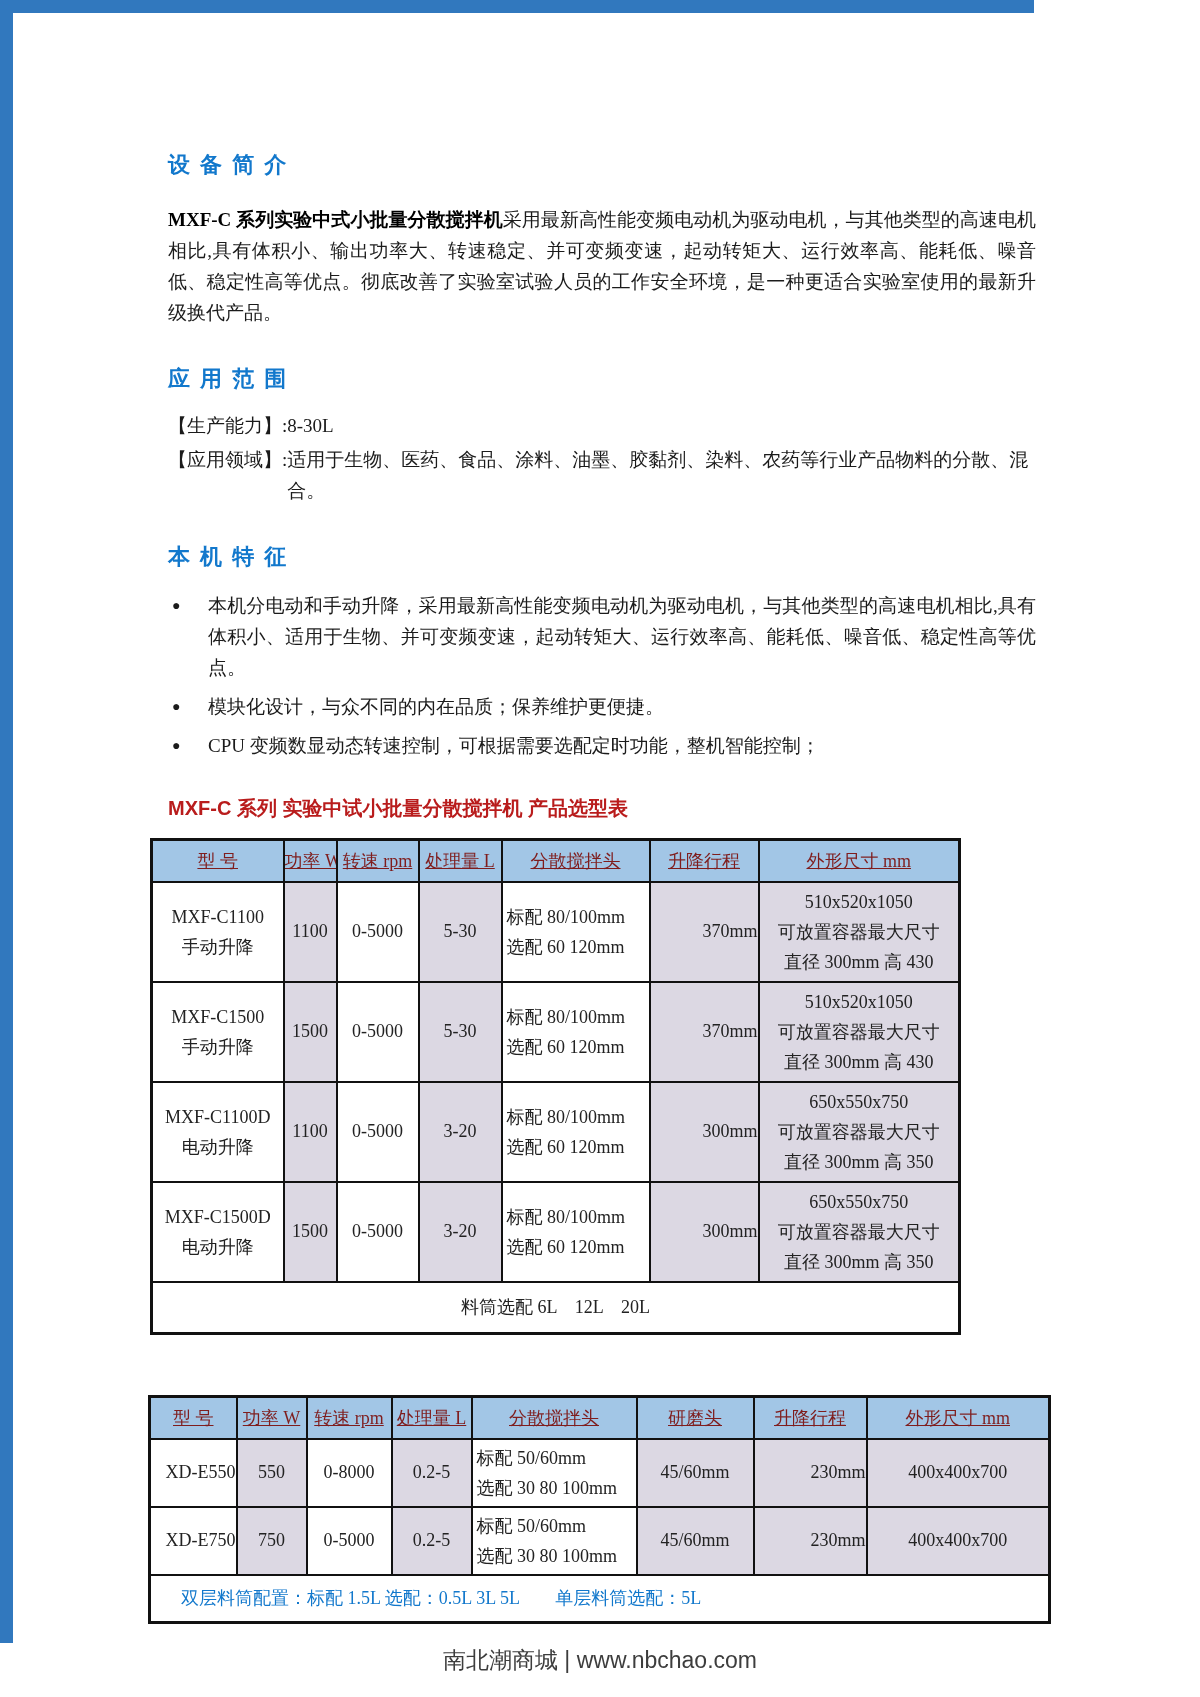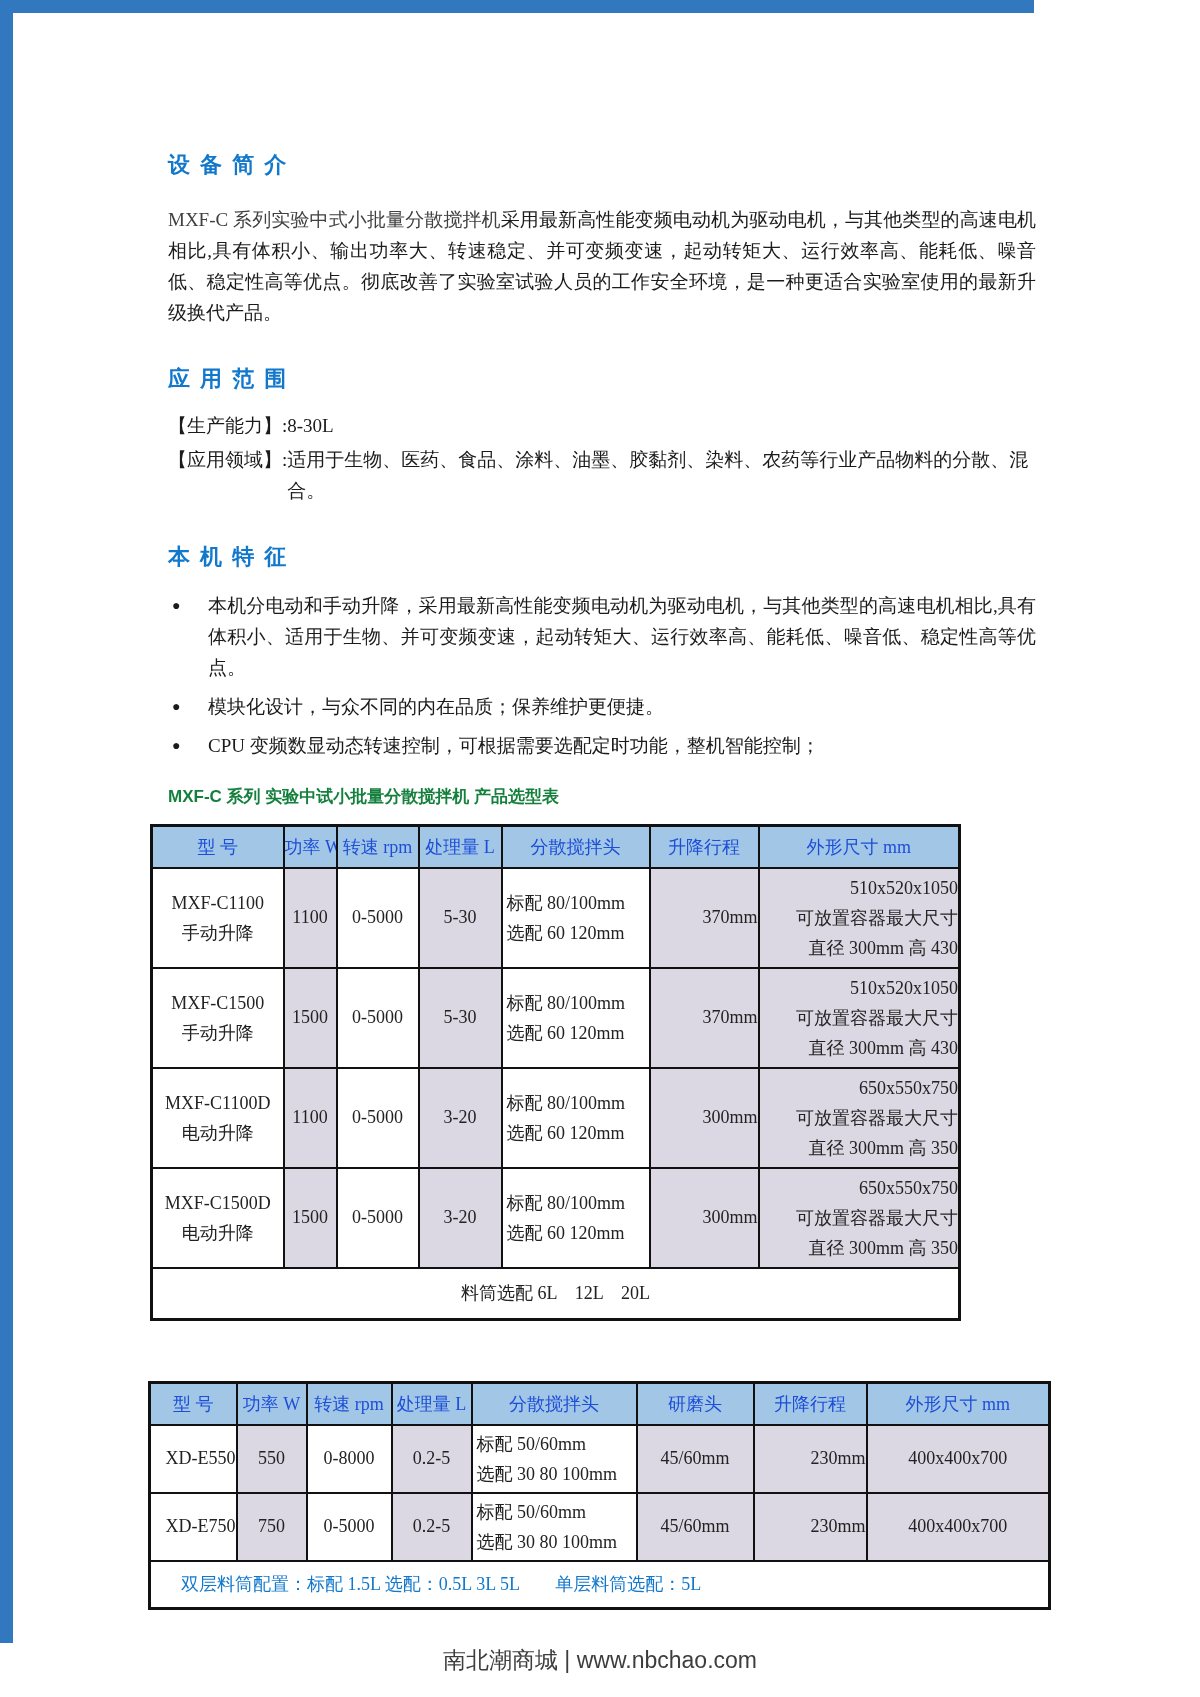--- a/index.html
+++ b/index.html
@@ -21,61 +21,61 @@
   .sec-heading {
     margin-left:18px;
     font-family:"Liberation Sans","DejaVu Sans",sans-serif;
     font-weight:bold; font-size:22px; letter-spacing:2px;
     color:#1278cc;
   }
   .intro-p {
     margin:24px 0 0 18px; width:868px;
     font-size:19px; line-height:31px; text-align:justify;
   }
-  .intro-lead { color:#404040; font-weight:normal; }
+  .intro-lead { color:#000000; font-weight:bold; }
 
   .scope-block { margin:16px 0 0 18px; width:868px; font-size:19px; line-height:31px; }
   .scope-item { display:flex; margin-top:3px; }
   .scope-label { white-space:nowrap; }
   .scope-text { flex:1; }
 
   .mt36 { margin-top:36px; }
 
   .bullets { margin:18px 0 0 22px; width:864px; font-size:19px; line-height:31px; }
   .bullet { display:flex; margin-top:8px; }
   .bullet-marker { width:36px; font-size:14px; line-height:31px; }
   .bullet-text { flex:1; text-align:justify; }
 
   .tbl-title {
-    margin:24px 0 0 18px;
+    margin:34px 0 0 18px;
     font-family:"Liberation Sans","DejaVu Sans",sans-serif;
-    font-weight:bold; font-size:17px; color:#15803d;
+    font-weight:bold; font-size:20px; color:#b91c1c;
   }
 
   table { border-collapse:collapse; background:#ffffff; }
   .t1 { margin-top:16px; width:808px; border:3px solid #111111; table-layout:fixed; }
   .t2 { margin-top:60px; margin-left:-2px; width:900px; border:3px solid #111111; table-layout:fixed; }
   th, td { border:2px solid #111111; font-weight:normal; font-size:18px; color:#222222; }
   thead th {
     background:#a2c6e6; height:42px; text-align:center;
-    color:#1d4ed8; white-space:nowrap; overflow:hidden;
+    color:#7f1d1d; white-space:nowrap; overflow:hidden;text-decoration:underline;
   }
   .lav { background:#dcd8e3; }
   .c { text-align:center; }
   .l { text-align:left; padding-left:4px; }
   .pl { text-align:right; padding-left:13px; }
   .t1 td { height:100px; }
   .t1 .row-foot td { height:52px; text-align:center; background:#ffffff; }
   .t2 td { height:68px; }
   .t2 .row-foot td {
     height:48px; background:#ffffff; text-align:left; padding-left:30px;
     color:#1278cc;
   }
   .cell-lines div { line-height:30px; }
-  .size-lines div { line-height:30px; text-align:right; }
+  .size-lines div { line-height:30px; text-align:center; }
 
   .page-footer {
     position:absolute; left:0; top:1645px; width:1200px;
     text-align:center;
     font-family:"Liberation Sans","DejaVu Sans",sans-serif;
     font-size:23px; color:#3d3d3d;
   }
 </style>
 </head>
 <body>

